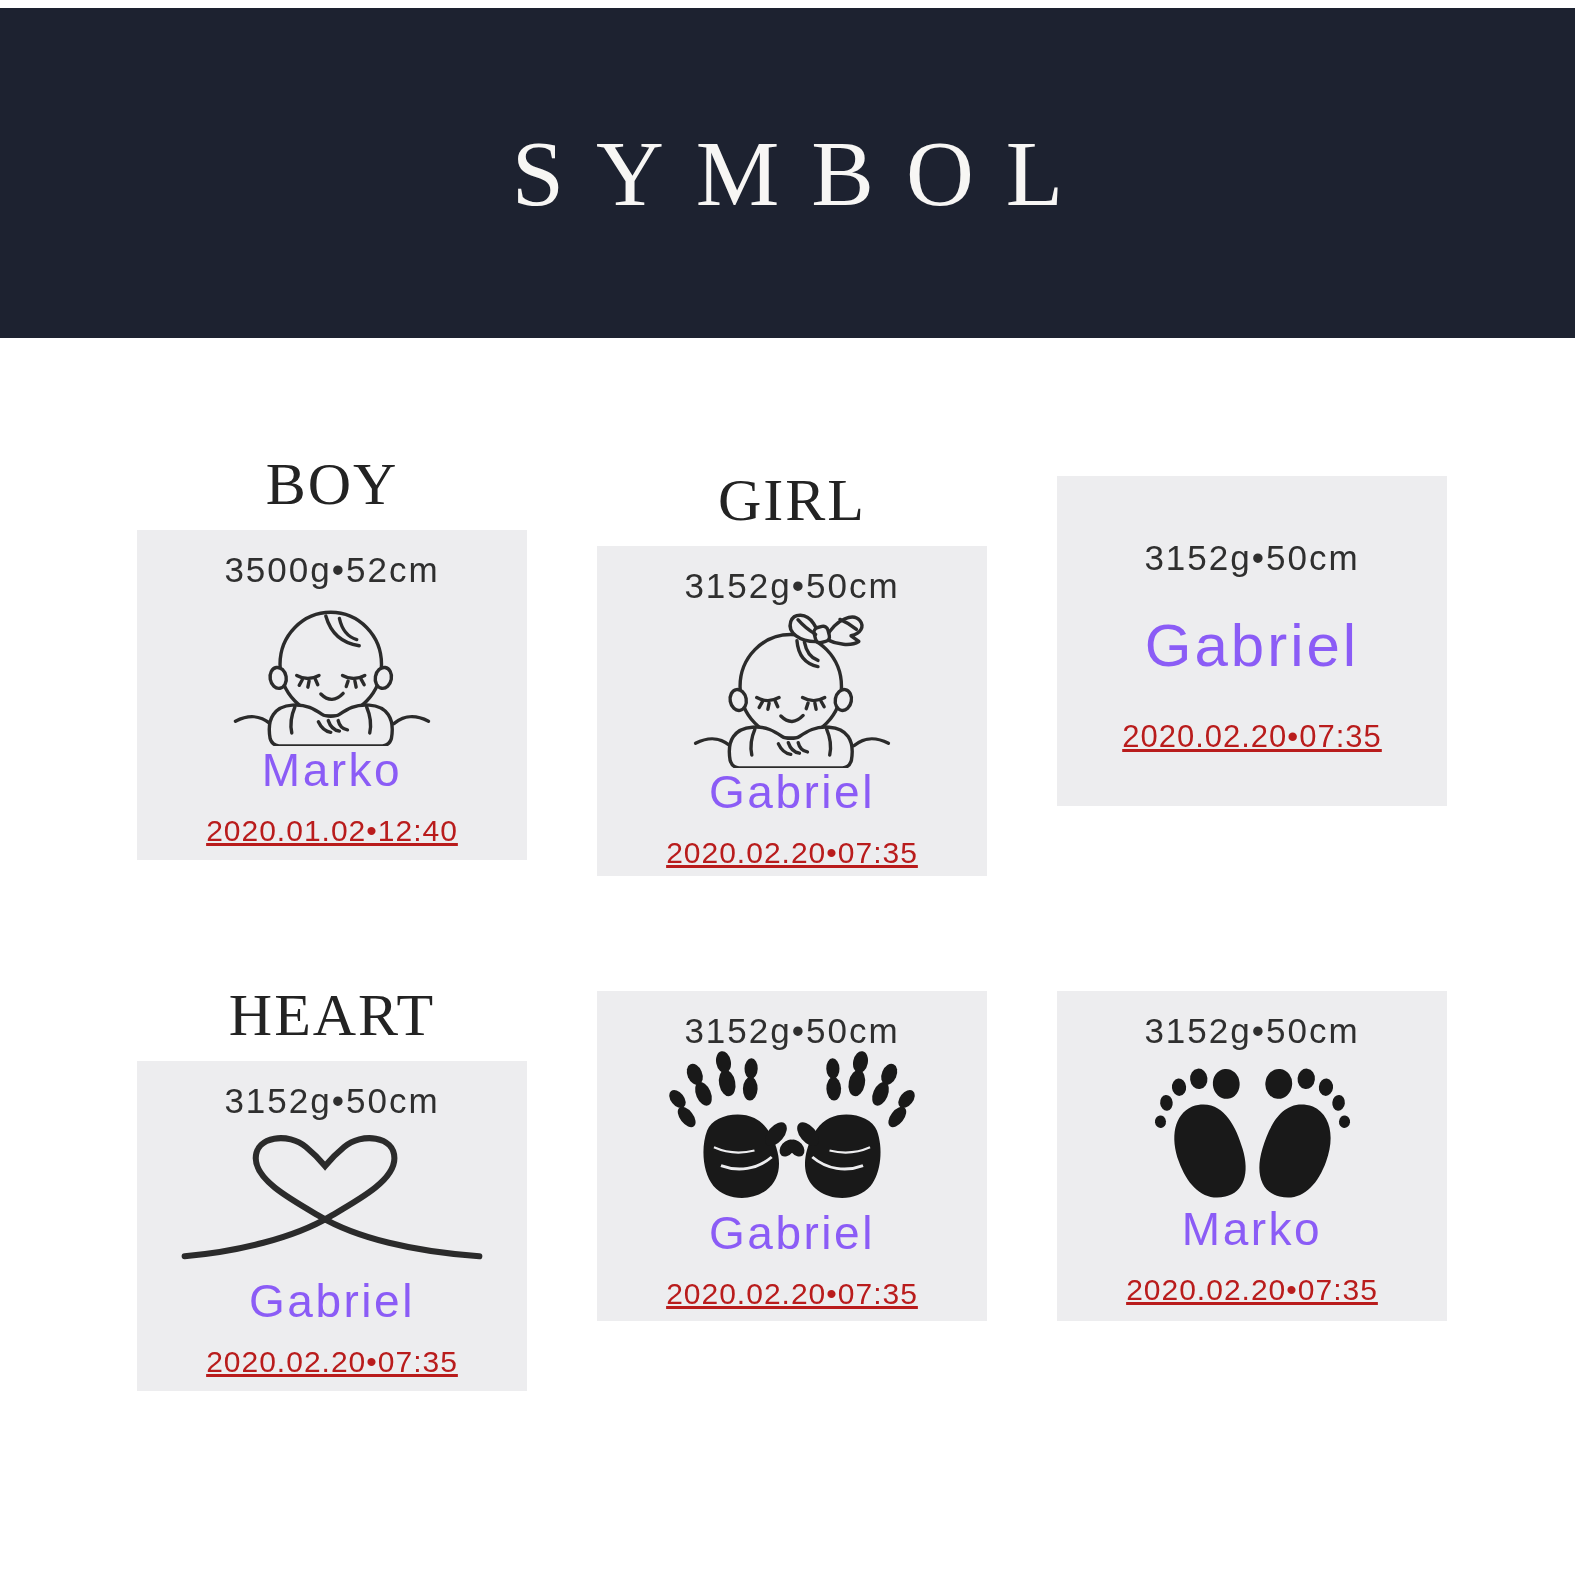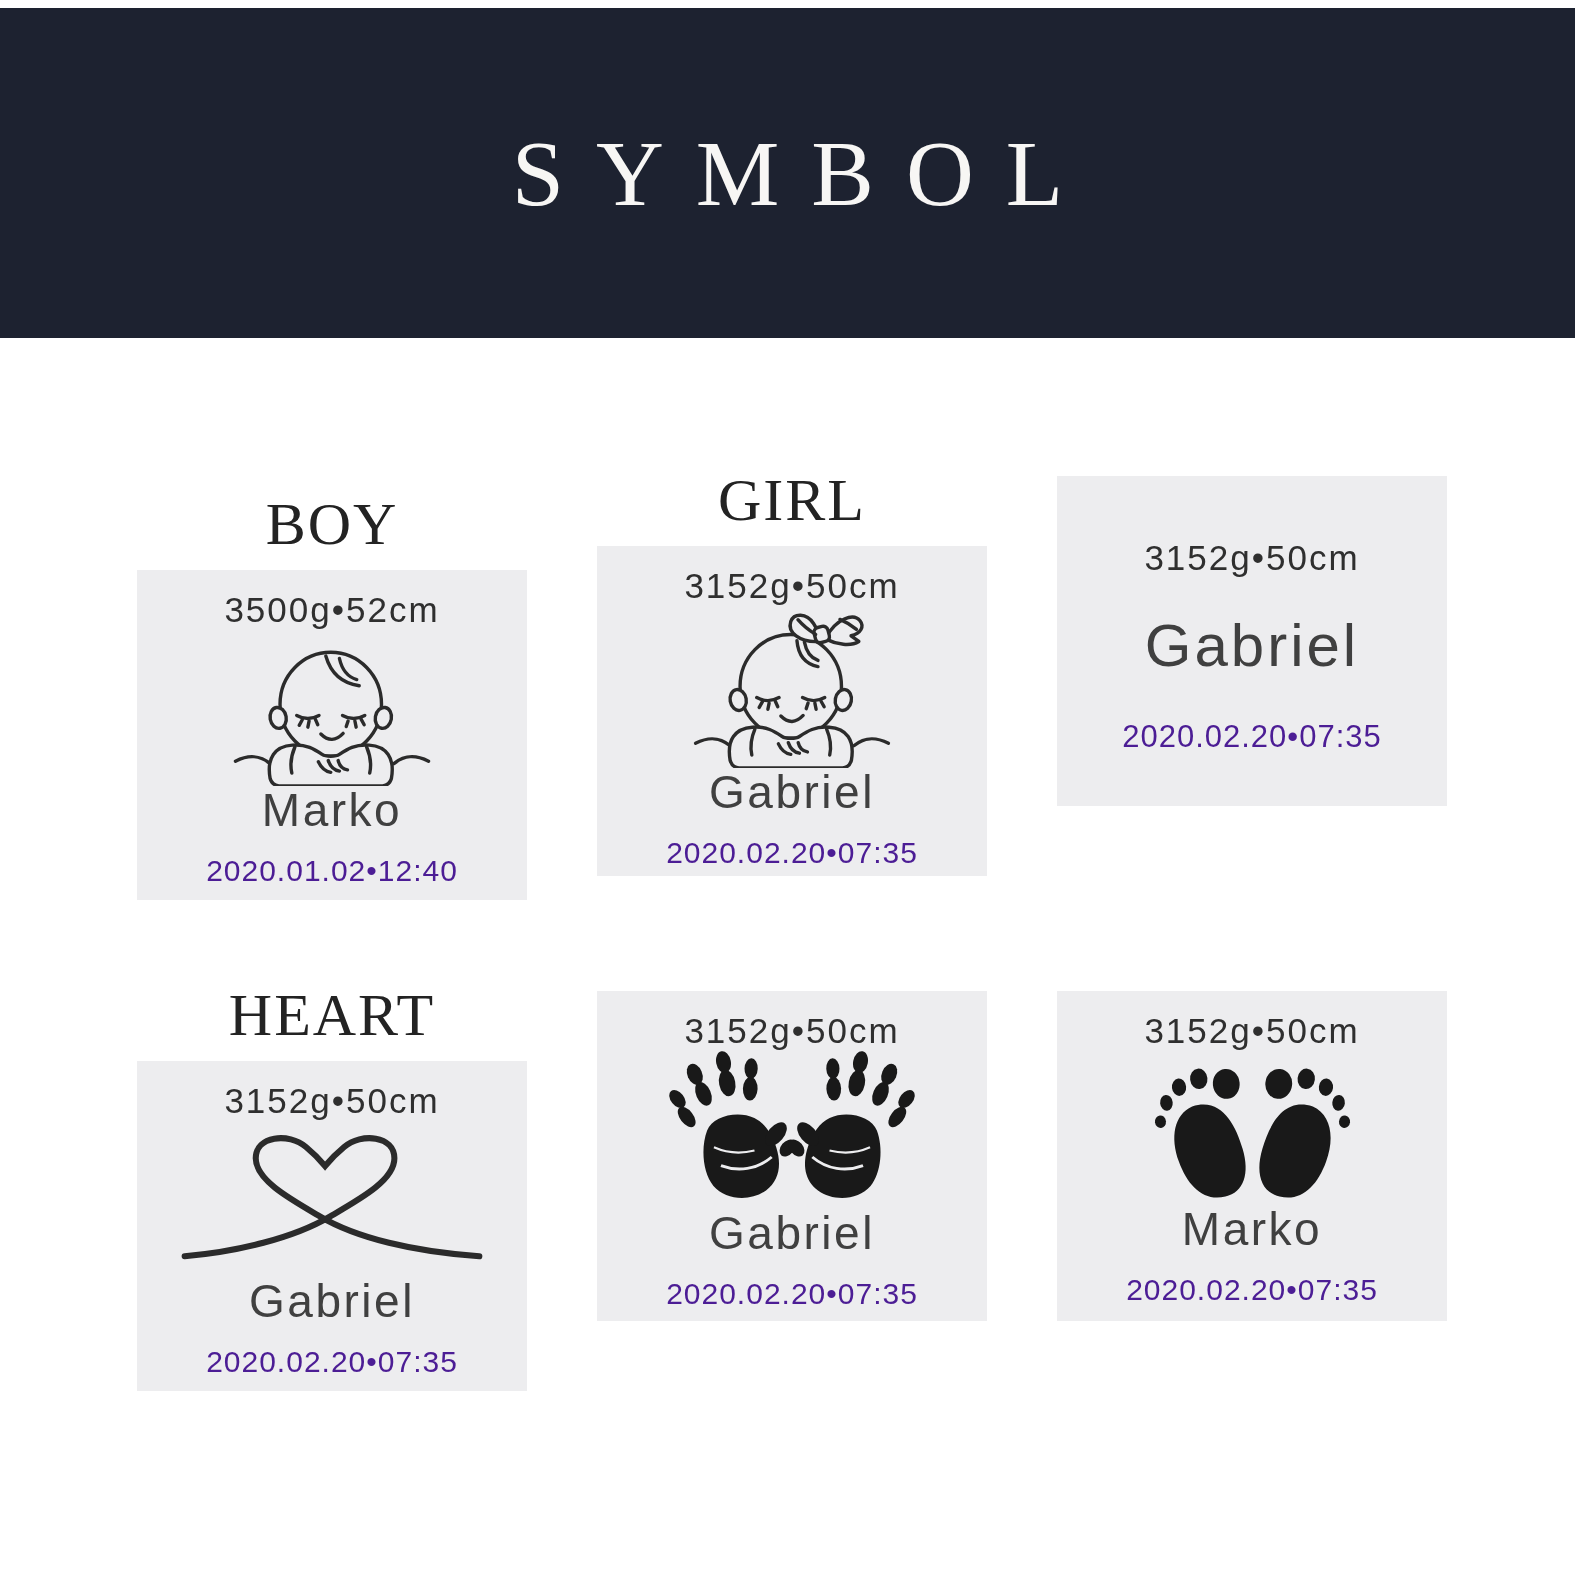--- a/index.html
+++ b/index.html
@@ -6,38 +6,38 @@
   .page{position:relative;width:1575px;height:1575px;font-family:"Liberation Sans",sans-serif;color:#2e2e2e;}
 
   
   .hero{position:absolute;left:0;top:8px;width:1575px;height:330px;background:#1d2230;
         display:flex;align-items:center;justify-content:center;}
   .hero h1{margin:0;font-family:"Liberation Serif","DejaVu Serif",serif;font-weight:400;
            font-size:94px;letter-spacing:.34em;text-indent:.34em;color:#f7f6f4;}
 
   
   .cell{position:absolute;width:390px;}
-  #cell-boy{left:137px;top:484px;}
+  #cell-boy{left:137px;top:444px;}
   #cell-girl{left:597px;top:460px;}
   #cell-only-name{left:1057px;top:460px;}
   #cell-heart{left:137px;top:975px;}
   #cell-hands{left:597px;top:975px;}
   #cell-feet{left:1057px;top:975px;}
 
   .cell-title{height:70px;display:flex;align-items:flex-end;justify-content:center;
               font-family:"Liberation Serif","DejaVu Serif",serif;font-weight:400;
               font-size:60px;line-height:1;color:#232323;letter-spacing:2px;white-space:nowrap;}
   .cell-title.wide{word-spacing:18px;}
 
   .card{margin-top:16px;height:330px;background:#ededef;
         display:flex;flex-direction:column;align-items:center;}
   .stats{margin-top:20px;font-size:35px;letter-spacing:2px;color:#2f2f2f;white-space:nowrap;}
   .art{flex:1;display:flex;align-items:center;justify-content:center;}
-  .name{font-size:46px;letter-spacing:2.5px;color:#404040;line-height:1.05;white-space:nowrap;}
-  .date{font-size:30px;letter-spacing:1px;color:#4c1d95;margin:20px 0 14px;white-space:nowrap;}
+  .name{font-size:46px;letter-spacing:2.5px;color:#8b5cf6;line-height:1.05;white-space:nowrap;}
+  .date{font-size:30px;letter-spacing:1px;color:#b91c1c;margin:20px 0 14px;white-space:nowrap;text-decoration:underline;}
 
   
   .card--text .stats{margin-top:62px;}
   .card--text .name{font-size:60px;margin-top:36px;letter-spacing:3px;}
   .card--text .date{margin-top:42px;font-size:31px;}
 </style>
 </head>
 <body>
 
 <div class="page">

